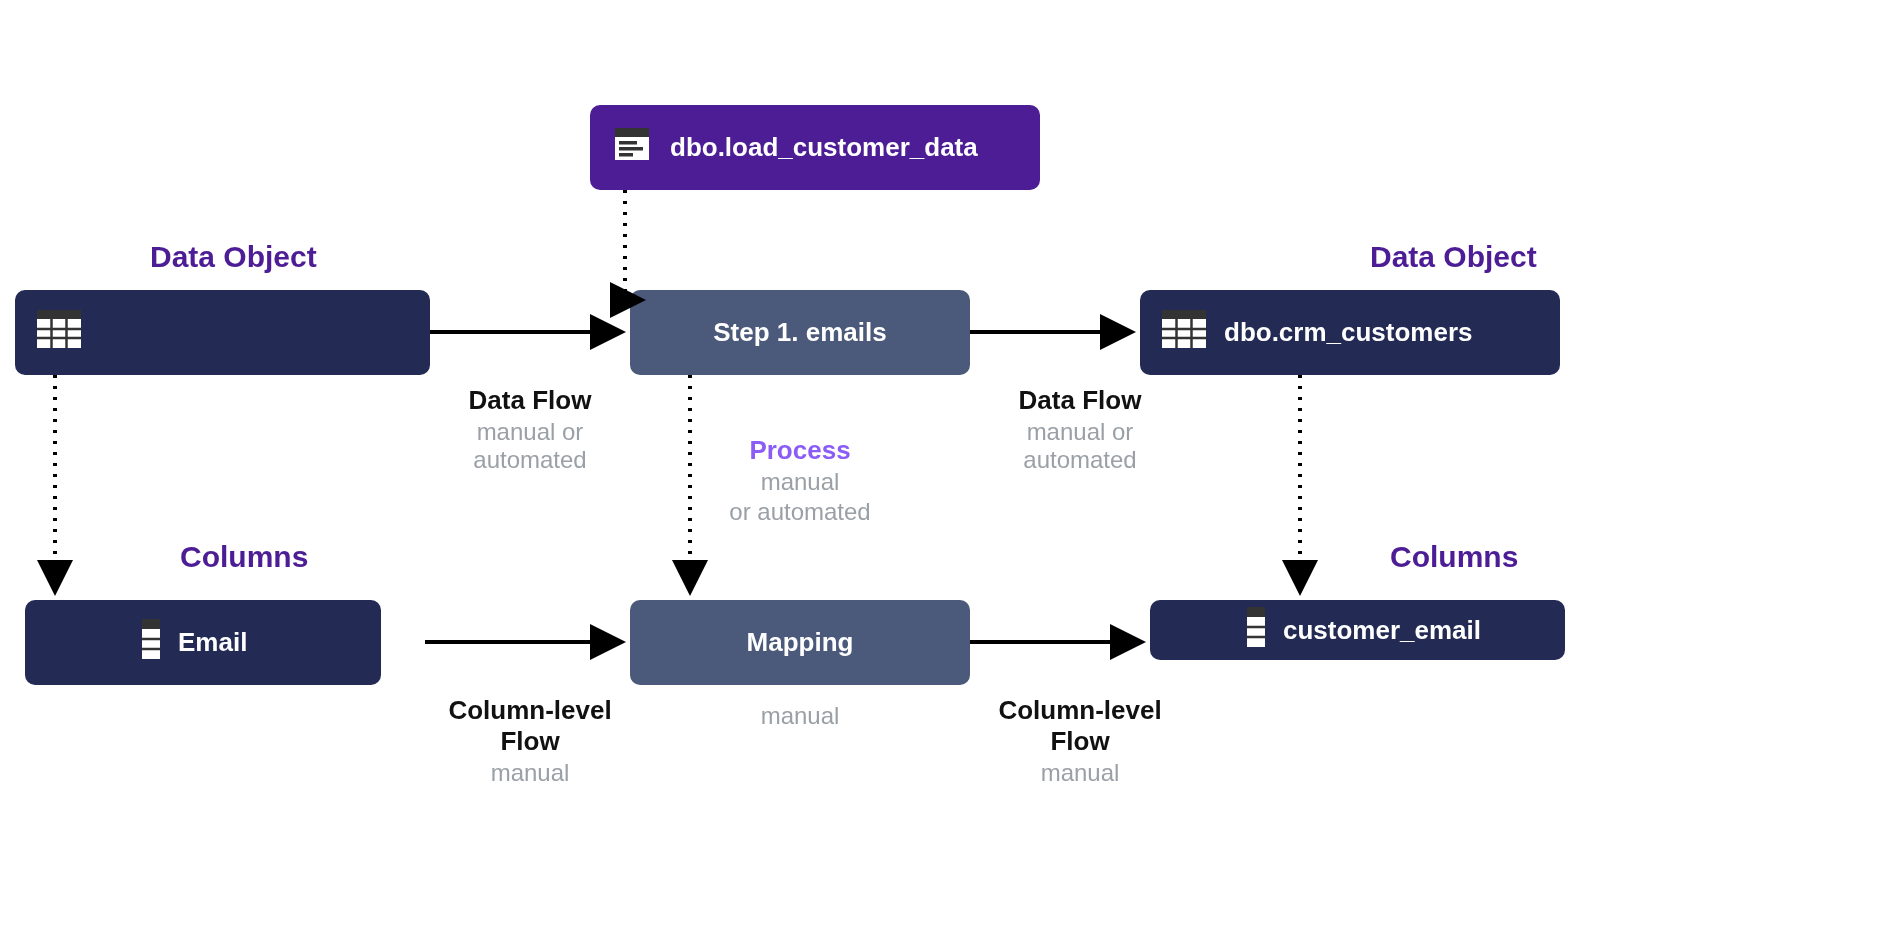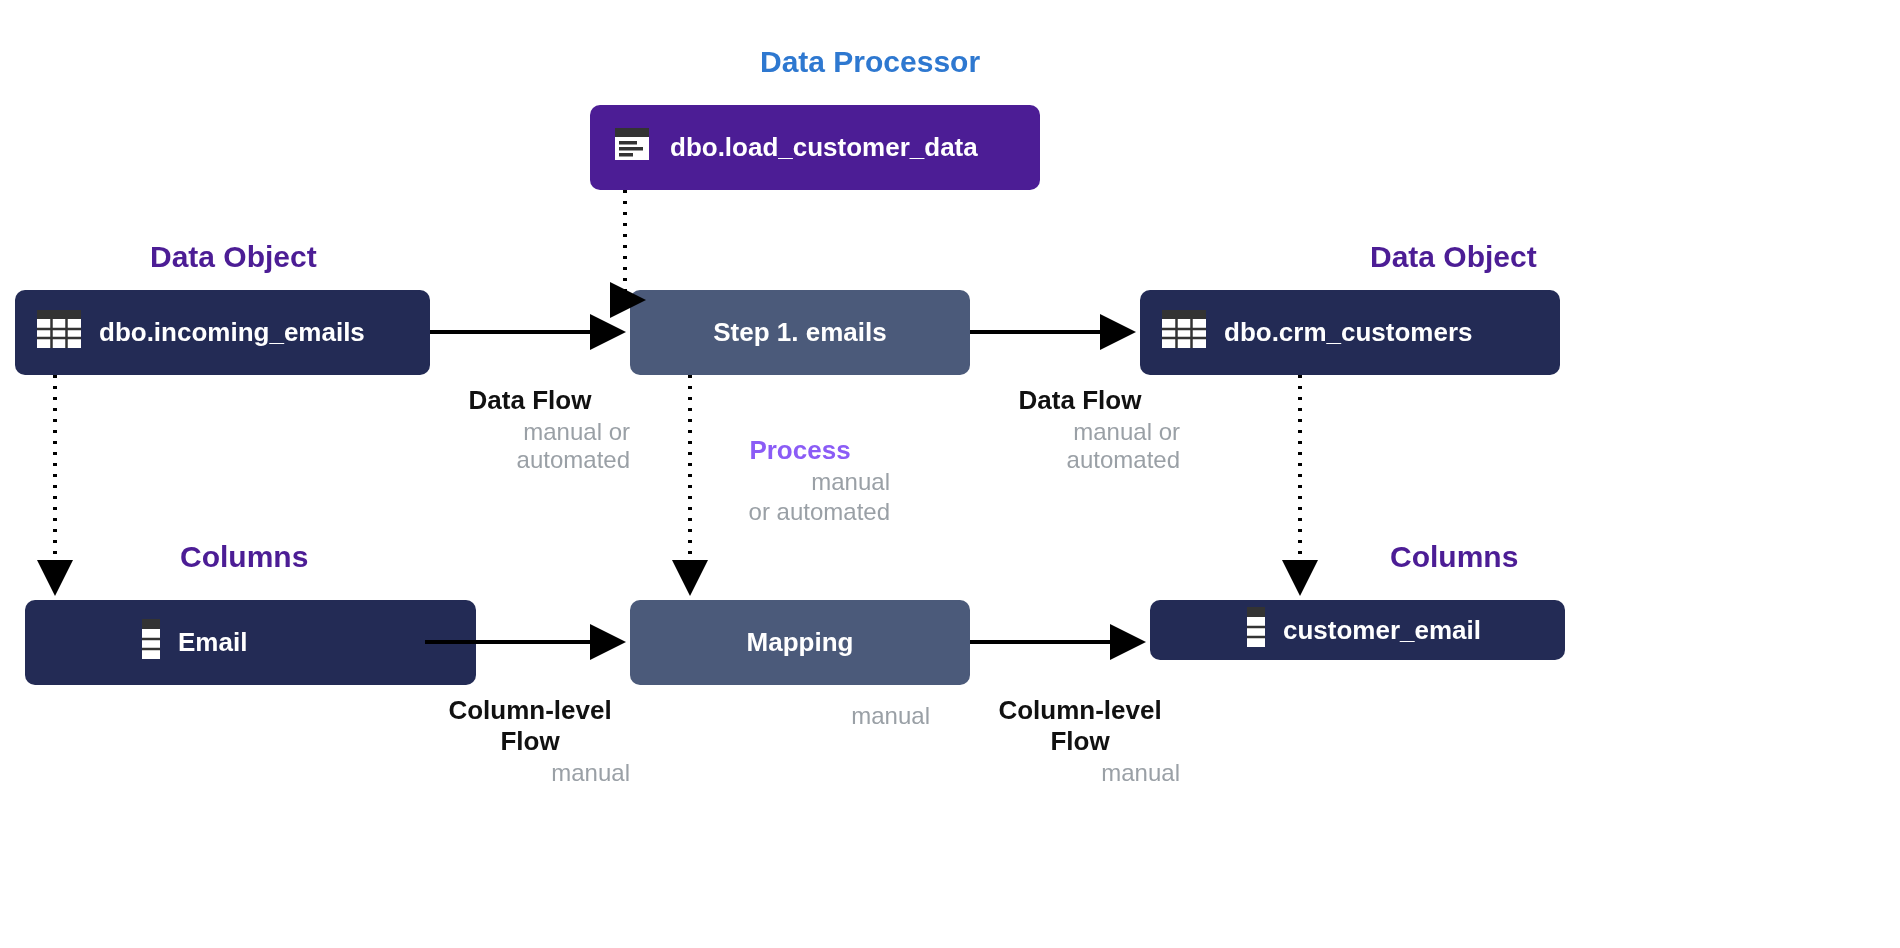--- a/index.html
+++ b/index.html
@@ -39,37 +39,36 @@
     font-weight: 700;
     color: #4c1d95;
   }
   .heading.blue { color: #2e78d0; }
 
   .flow-label {
     position: absolute;
     text-align: center;
   }
   .flow-label .t1 { font-size: 26px; font-weight: 700; color: #111; }
-  .flow-label .t2 { font-size: 24px; font-weight: 500; color: #9aa0a6; margin-top: 2px; text-align: right; }
+  .flow-label .t2 { font-size: 24px; font-weight: 500; color: #9aa0a6; margin-top: 2px; }
   .flow-label .t1.slate { color: #8b5cf6; }
 
   svg.overlay {
     position: absolute;
     top: 0; left: 0;
     width: 1900px;
     height: 948px;
     pointer-events: none;
   }
 </style>
 </head>
 <body>
 
 <div class="canvas">
 
-  <div class="heading blue" style="left:760px; top:45px;">Data Processor</div>
   <div class="heading" style="left:150px; top:240px;">Data Object</div>
   <div class="heading" style="left:1370px; top:240px;">Data Object</div>
   <div class="heading" style="left:180px; top:540px;">Columns</div>
   <div class="heading" style="left:1390px; top:540px;">Columns</div>
 
   <div class="box box-blue" style="left:590px; top:105px; width:450px; height:85px;">
     <span class="icon">
       <svg width="40" height="40" viewBox="0 0 40 40">
         <rect x="3" y="4" width="34" height="32" fill="#fff"></rect>
         <rect x="3" y="4" width="34" height="9" fill="#333"></rect>
@@ -85,42 +84,41 @@
     <span class="icon">
       <svg width="44" height="38" viewBox="0 0 44 38">
         <rect x="0" y="0" width="44" height="38" fill="#fff"></rect>
         <rect x="0" y="0" width="44" height="9" fill="#333"></rect>
         <line x1="0" y1="19" x2="44" y2="19" stroke="#333" stroke-width="2.5"></line>
         <line x1="0" y1="28" x2="44" y2="28" stroke="#333" stroke-width="2.5"></line>
         <line x1="14.5" y1="9" x2="14.5" y2="38" stroke="#333" stroke-width="2.5"></line>
         <line x1="29.5" y1="9" x2="29.5" y2="38" stroke="#333" stroke-width="2.5"></line>
       </svg>
     </span>
-    <span class="label">dbo.incoming_emails</span>
   </div>
 
   <div class="box box-mid center" style="left:630px; top:290px; width:340px; height:85px;">
     <span class="label">Step 1. emails</span>
   </div>
 
   <div class="box box-dark" style="left:1140px; top:290px; width:420px; height:85px;">
     <span class="icon">
       <svg width="44" height="38" viewBox="0 0 44 38">
         <rect x="0" y="0" width="44" height="38" fill="#fff"></rect>
         <rect x="0" y="0" width="44" height="9" fill="#333"></rect>
         <line x1="0" y1="19" x2="44" y2="19" stroke="#333" stroke-width="2.5"></line>
         <line x1="0" y1="28" x2="44" y2="28" stroke="#333" stroke-width="2.5"></line>
         <line x1="14.5" y1="9" x2="14.5" y2="38" stroke="#333" stroke-width="2.5"></line>
         <line x1="29.5" y1="9" x2="29.5" y2="38" stroke="#333" stroke-width="2.5"></line>
       </svg>
     </span>
     <span class="label">dbo.crm_customers</span>
   </div>
 
-  <div class="box box-dark" style="left:25px; top:600px; width:451px; height:85px;">
+  <div class="box box-dark" style="left:25px; top:600px; width:356px; height:85px;">
     <span class="icon" style="margin-left:95px;">
       <svg width="18" height="40" viewBox="0 0 18 40">
         <rect x="0" y="0" width="18" height="40" fill="#fff"></rect>
         <rect x="0" y="0" width="18" height="10" fill="#333"></rect>
         <line x1="0" y1="20" x2="18" y2="20" stroke="#333" stroke-width="2.5"></line>
         <line x1="0" y1="30" x2="18" y2="30" stroke="#333" stroke-width="2.5"></line>
       </svg>
     </span>
     <span class="label">Email</span>
   </div>

